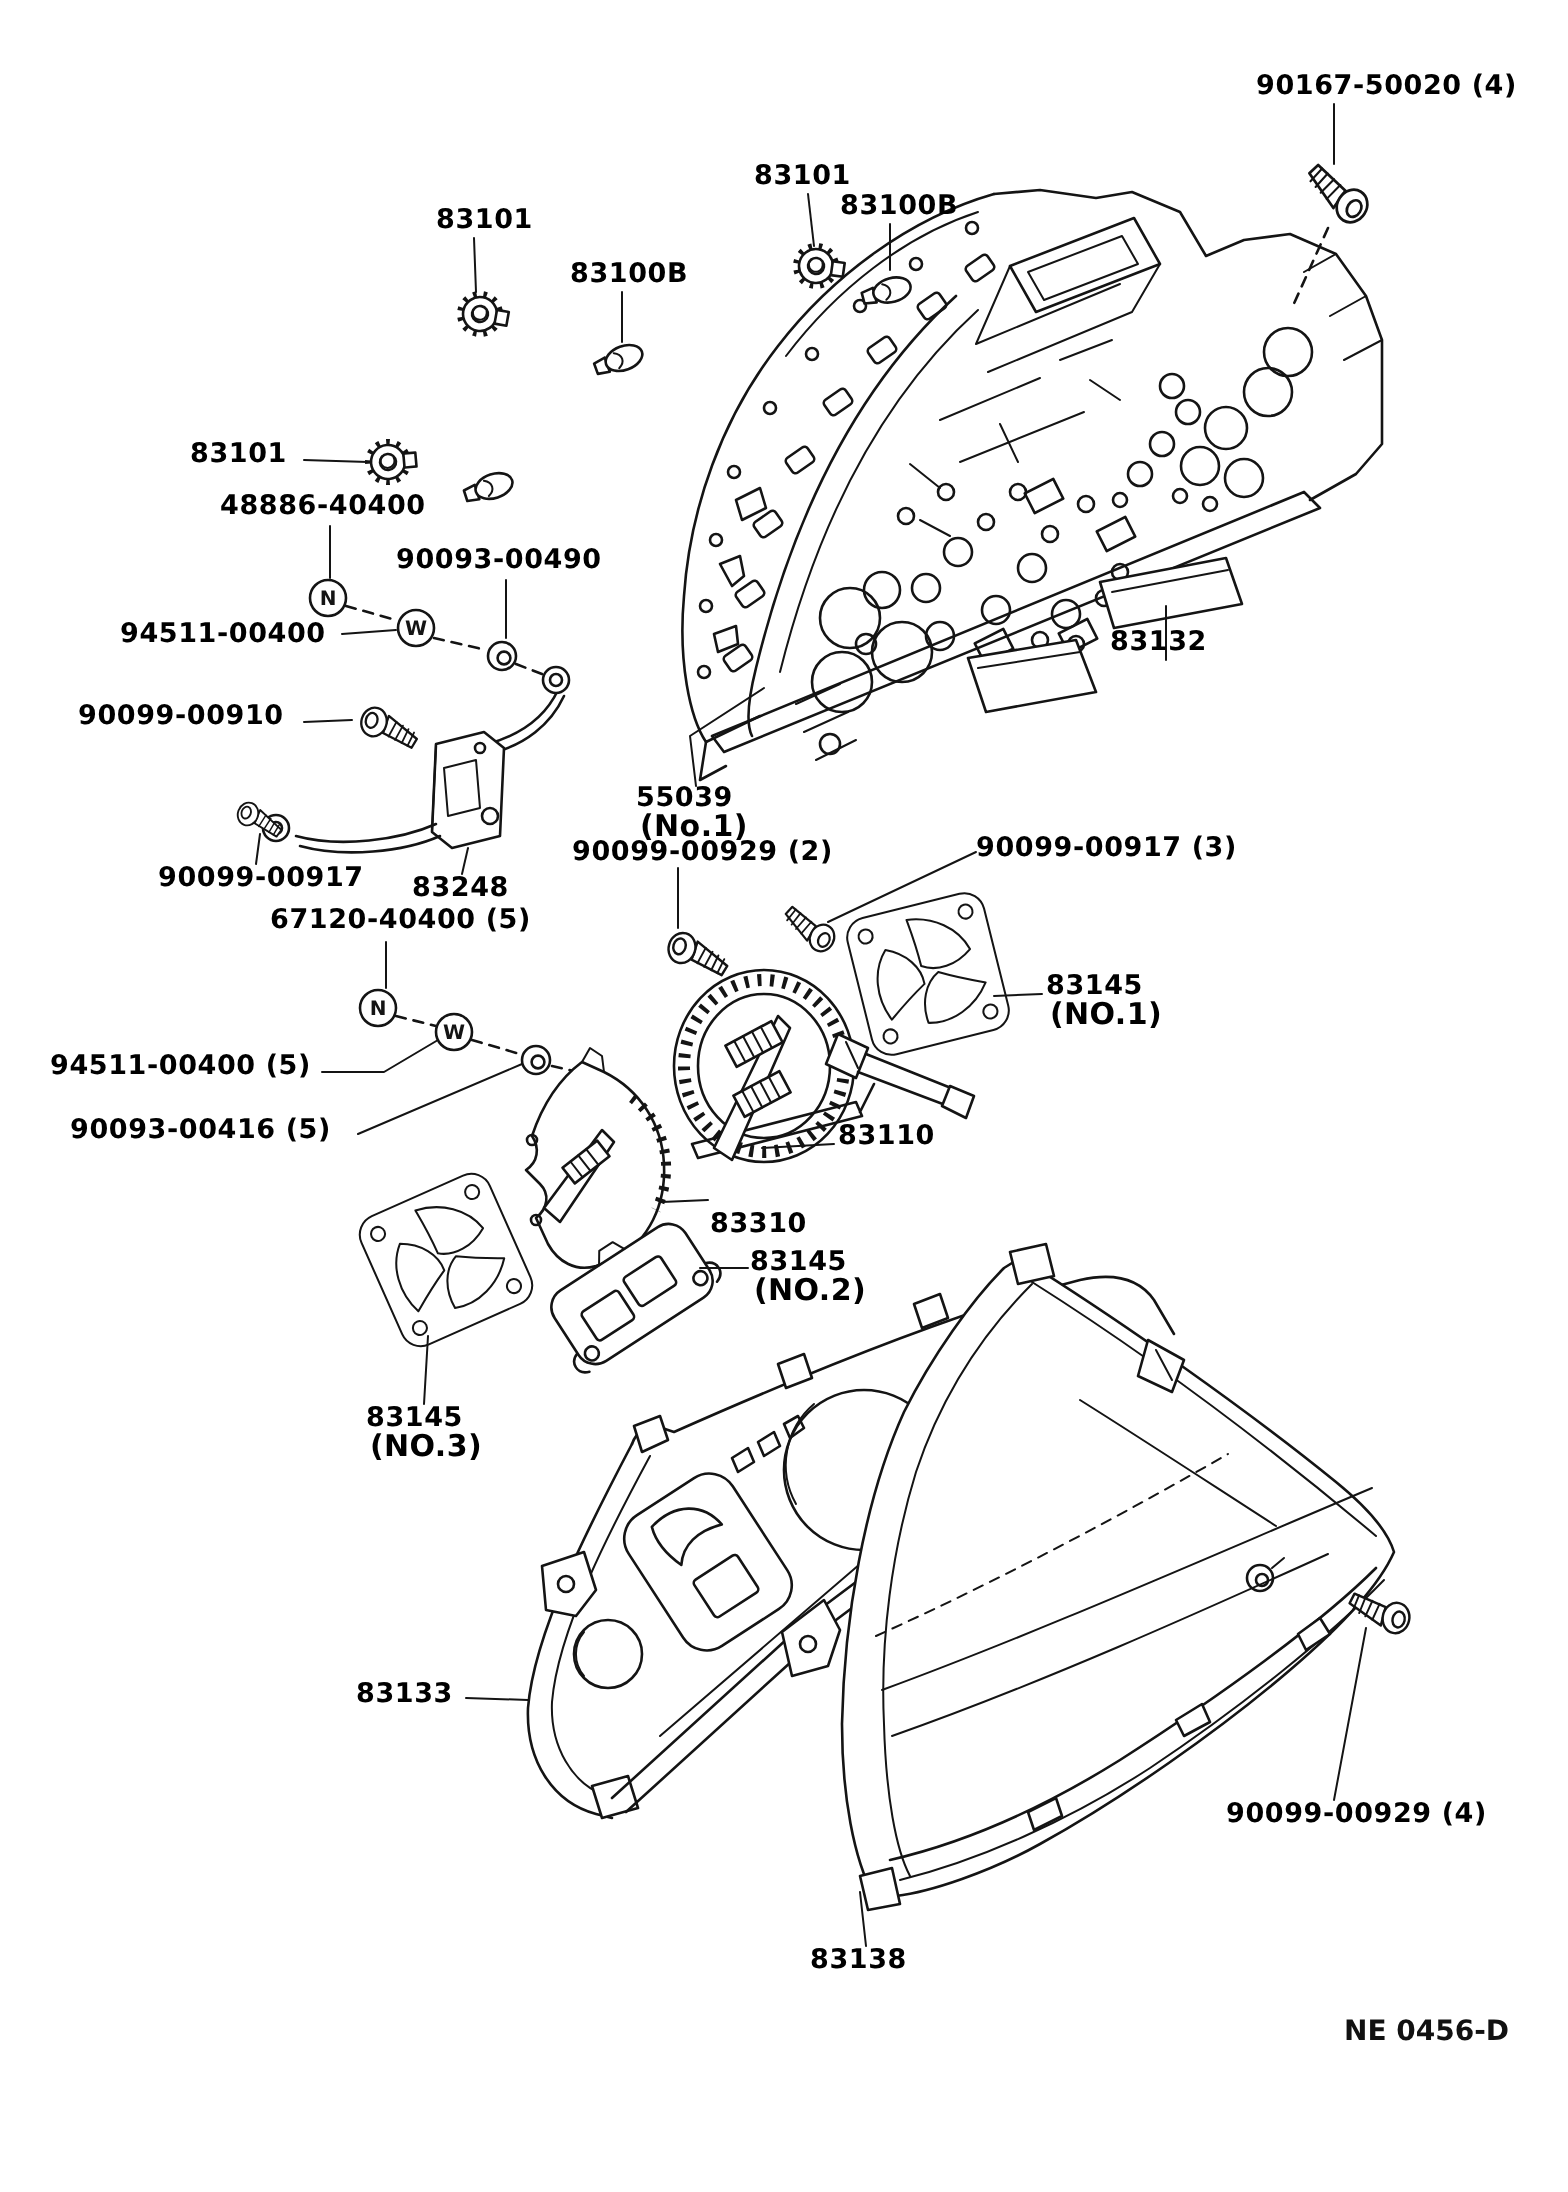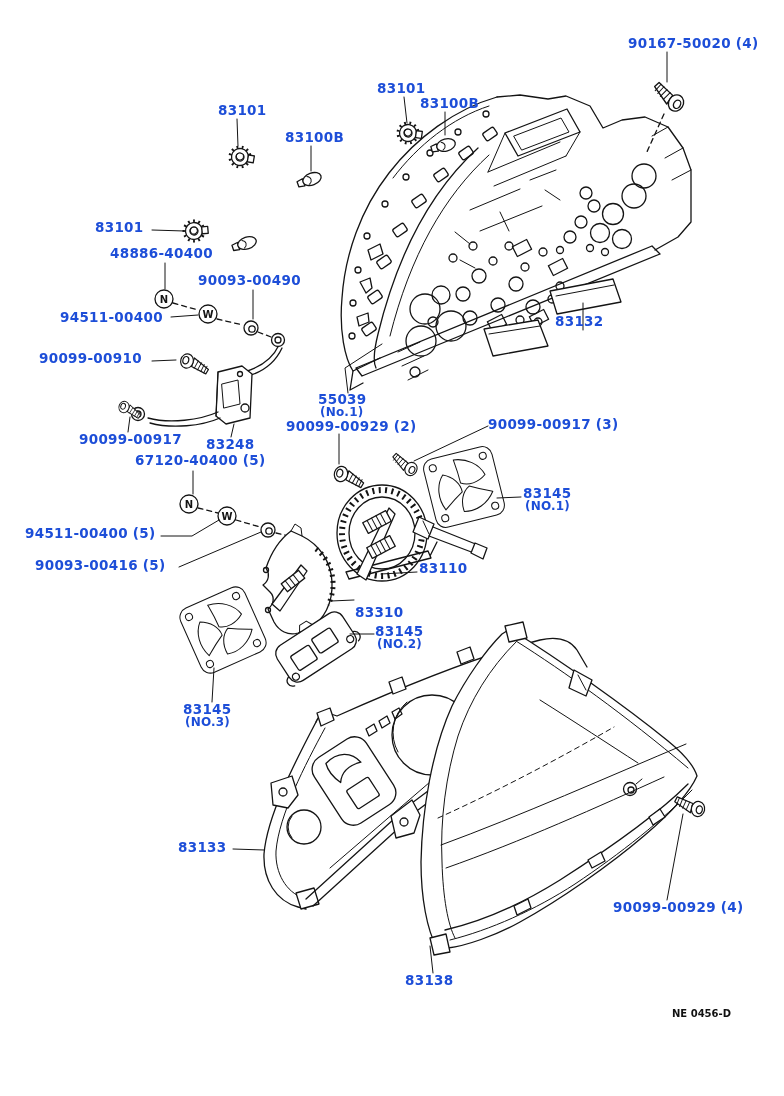--- a/index.html
+++ b/index.html
@@ -1,22 +1,22 @@
 <!DOCTYPE html>
 <html><head>
 <meta charset="utf-8">
 <style>
   html,body{margin:0;padding:0;background:#fff;}
   .stage{position:relative;width:784px;height:1096px;background:#fff;overflow:hidden;
          font-family:"DejaVu Sans",sans-serif;}
   .stage svg{position:absolute;left:0;top:0;}
   .lbl{position:absolute;font-weight:bold;font-size:13.5px;letter-spacing:0.3px;
-       color:#1d4ed8;white-space:nowrap;line-height:1.05;}
-  .lbl .sub{display:block;font-size:12px;letter-spacing:0.2px;padding-left:2px;}
-  .footer-code{position:absolute;font-weight:bold;font-size:10px;color:#111;}
+       color:#000000;white-space:nowrap;line-height:1.05;}
+  .lbl .sub{display:block;font-size:15px;letter-spacing:0.2px;padding-left:2px;}
+  .footer-code{position:absolute;font-weight:bold;font-size:14px;color:#111;}
   .ln{fill:none;stroke:#141414;stroke-width:1.3;stroke-linecap:round;stroke-linejoin:round;}
   .lnw{fill:#ffffff;stroke:#141414;stroke-width:1.3;stroke-linecap:round;stroke-linejoin:round;}
   .thin{stroke-width:1;}
   .dash{stroke-dasharray:5 4;}
   .tickring{fill:none;stroke:#141414;stroke-width:6;stroke-dasharray:2 4.4;}
   .tickring2{fill:none;stroke:#141414;stroke-width:5;stroke-dasharray:2 4.2;}
   .teeth{fill:none;stroke:#141414;stroke-width:3;stroke-dasharray:1.8 3.4;}
   .symtxt{font-family:"DejaVu Sans",sans-serif;font-size:10px;font-weight:bold;fill:#141414;
           text-anchor:middle;stroke:none;}
 </style>

